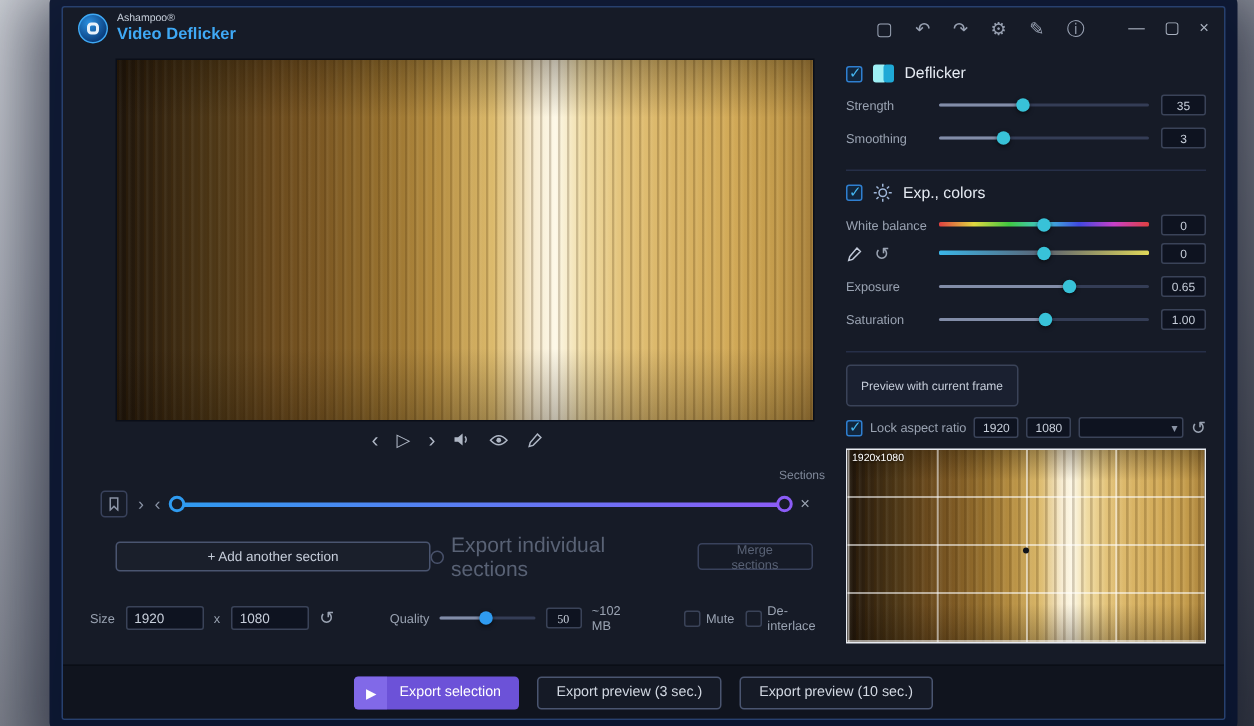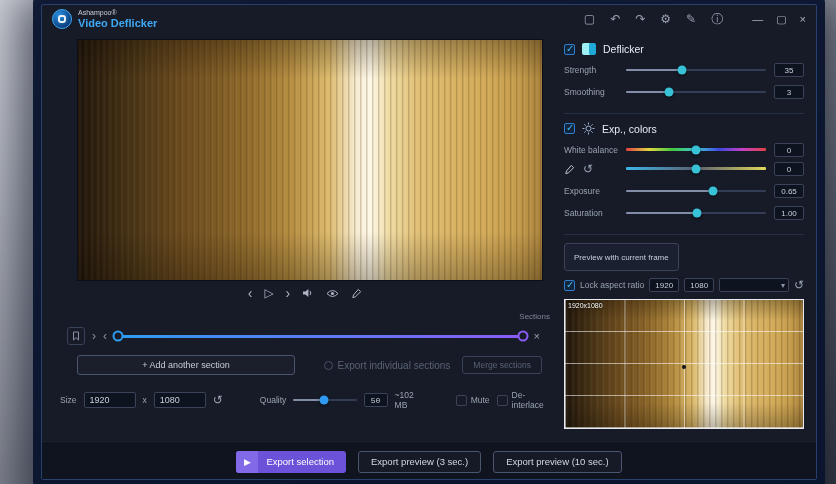--- a/index.html
+++ b/index.html
@@ -65,32 +65,32 @@
   .section-slider .track { position: absolute; left: 4px; right: 4px; top: 6px; height: 3px; border-radius: 2px;
     background: linear-gradient(90deg, #2f9bf0, #8b5cf6); }
   .section-handle { position: absolute; top: 7px; width: 11px; height: 11px; border-radius: 50%;
     transform: translate(-50%, -50%); background: #161b27; }
   .section-handle.left { border: 2px solid #2f9bf0; }
   .section-handle.right { border: 2px solid #8b5cf6; }
   .sec-x { color: #9aa3b2; font-size: 11px; }
   .add-row { display: flex; align-items: center; margin-top: 10px; margin-left: 17px; padding-right: 8px; }
   .add-btn { width: 218px; height: 20px; border: 1px solid #4a5570; border-radius: 3px; background: rgba(255,255,255,0.02);
     color: #c6cdda; font-size: 9px; display: flex; align-items: center; justify-content: center; cursor: default; }
-  .export-ind { margin-left: auto; display: flex; align-items: center; gap: 5px; color: #596275; font-size: 10px; }
+  .export-ind { margin-left: auto; display: flex; align-items: center; gap: 5px; color: #596275; font-size: 14px; }
   .radio { width: 9px; height: 9px; border-radius: 50%; border: 1px solid #48516a; }
   .merge-btn { margin-left: 12px; height: 18px; padding: 0 10px; border: 1px solid #39425c; border-radius: 3px;
     color: #596275; font-size: 8.5px; display: flex; align-items: center; background: transparent; }
   
   .output-row { display: flex; align-items: center; margin-top: 15px; gap: 7px; font-size: 8.5px; color: #9aa3b2; }
   .num-input { width: 52px; height: 16px; background: #0e1320; border: 1px solid #3a4358; border-radius: 2px;
     color: #c8cfdb; font-size: 9px; padding: 0 5px; font-family: "Liberation Sans", sans-serif; }
   .reset-icon { font-size: 12px; color: #9aa3b2; line-height: 1; }
   .q-slider { width: 72px; }
   .mini-box { width: 24px; height: 14px; background: #0e1320; border: 1px solid #3a4358; border-radius: 2px;
-    color: #c8cfdb; font-size: 8px; text-align: center; font-family: Liberation Mono, monospace; }
+    color: #c8cfdb; font-size: 8px; text-align: center; font-family: Liberation Serif, serif; }
   .check-label { display: flex; align-items: center; gap: 4px; }
   .checkbox { width: 11px; height: 11px; border: 1px solid #3a4358; border-radius: 2px; position: relative; background: transparent; flex-shrink: 0; }
   .checkbox.checked { border-color: #2f7fd0; background: #11263d; }
   .checkbox.checked::after { content: "✓"; position: absolute; left: 1px; top: -2px; font-size: 10px; color: #45b6f0; }
   
   .bottom-bar { height: 36px; flex-shrink: 0; background: #10141e; border-top: 1px solid #0a0e16;
     display: flex; align-items: center; justify-content: center; gap: 12px; }
   .export-sel { height: 22px; background: #6c52d8; border: none; border-radius: 3px; display: flex; align-items: center;
     color: #ffffff; font-size: 9.5px; padding: 0 12px 0 0; overflow: hidden; cursor: default; }
   .export-sel .icon-box { width: 22px; height: 22px; background: #8169e8; display: flex; align-items: center;

